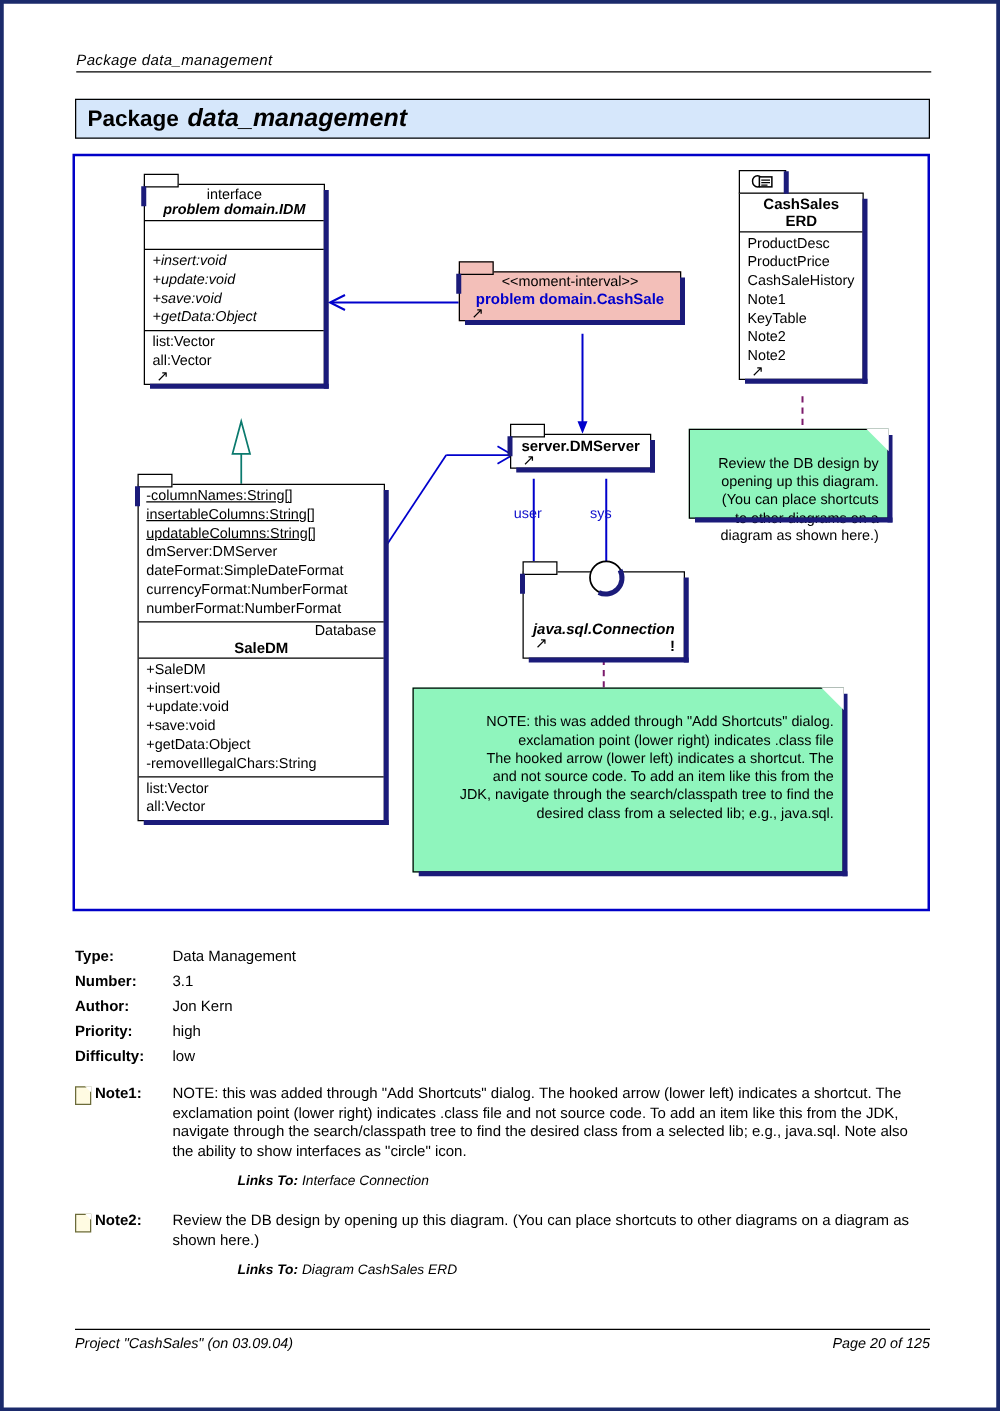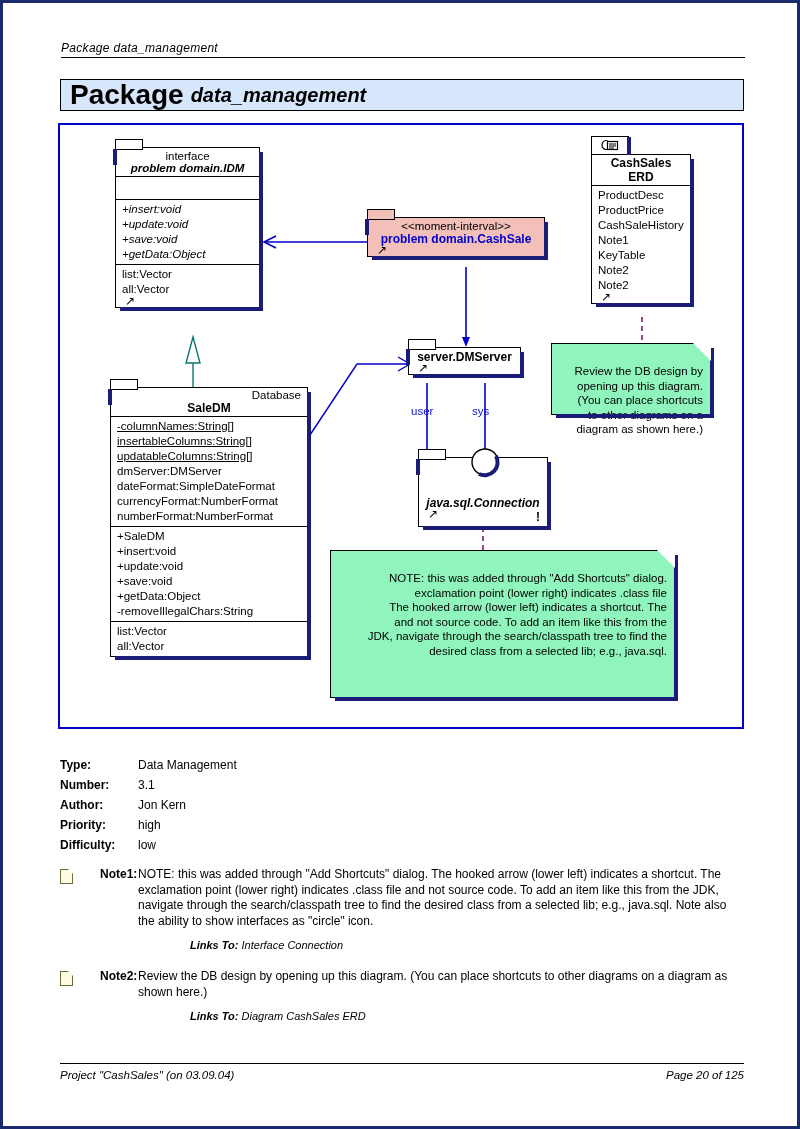--- a/index.html
+++ b/index.html
@@ -7,21 +7,21 @@
   #page{position:relative;width:800px;height:1129px;box-sizing:border-box;
         border:3px solid #1b2a6b;background:#ffffff;overflow:hidden;}
 
   
   .hdr-crumb{position:absolute;left:58px;top:38px;width:684px;
     font-style:italic;font-size:12px;color:#000;border-bottom:1.5px solid #000;
     padding-bottom:2px;letter-spacing:0.3px;}
   .title-bar{position:absolute;left:57px;top:76px;width:684px;height:32px;
     background:#d6e7fb;border:1px solid #000;box-sizing:border-box;
     display:flex;align-items:center;}
-  .title-bar .t1{font-size:28px;font-weight:bold;padding-left:9px;}
+  .title-bar .t1{font-size:18px;font-weight:bold;padding-left:9px;}
   .title-bar .t2{font-size:20px;font-weight:bold;font-style:italic;padding-left:7px;}
 
   
   #canvas{position:absolute;left:55px;top:120px;width:686px;height:606px;
     border:2px solid #0000c8;box-sizing:border-box;background:#fff;}
 
   
   .ubox{position:absolute;box-sizing:border-box;background:#fff;
         border:1.5px solid #000;font-size:11.5px;color:#000;}
   .ubox:after{content:"";position:absolute;left:4px;top:100%;width:100%;
@@ -61,21 +61,21 @@
   .meta .row{display:flex;line-height:20px;}
   .meta .k{width:78px;font-weight:bold;}
   .meta .v{}
 
   
   .nblock{position:absolute;font-size:12px;line-height:15.5px;}
   .nico{position:absolute;left:0;top:2px;width:11px;height:13px;
         background:#fffbe2;border:1.2px solid #6b6b3a;}
   .nico .fold{position:absolute;right:-1px;top:-1px;width:0;height:0;
         border-left:5px solid transparent;border-top:5px solid #fff;}
-  .nlabel{position:absolute;left:16px;top:0;font-weight:bold;font-size:12px;margin-left:24px;}
+  .nlabel{position:absolute;left:16px;top:0;font-weight:bold;font-size:12px;}
   .ntext{margin-left:78px;}
   .links{margin-left:78px;margin-top:9px;padding-left:52px;font-size:11px;font-style:italic;}
   .links b{font-style:italic;}
   .links .u{}
 
   
   .footrule{position:absolute;left:57px;top:1060px;width:684px;
      border-top:1.5px solid #000;}
   .foot{position:absolute;left:57px;top:1066px;width:684px;
      display:flex;justify-content:space-between;font-size:11.5px;font-style:italic;}
@@ -173,32 +173,32 @@
         <div class="mono-line">KeyTable</div>
         <div class="mono-line">Note2</div>
         <div class="mono-line">Note2</div>
         <div class="hook">↗</div>
       </div>
     </div>
 
     <div class="ubox" style="left:50px;top:262px;width:198px;">
       <div class="tab"></div>
       <div class="tab-stem" style="left:-3px;top:1px;"></div>
-      <div class="sec" style="padding:1px 6px;">
-        <div class="rt">Database</div>
-        <div class="ctr bld" style="font-size:12px;">SaleDM</div>
-      </div>
       <div class="sec">
         <div class="mono-line udl">-columnNames:String[]</div>
         <div class="mono-line udl">insertableColumns:String[]</div>
         <div class="mono-line udl">updatableColumns:String[]</div>
         <div class="mono-line">dmServer:DMServer</div>
         <div class="mono-line">dateFormat:SimpleDateFormat</div>
         <div class="mono-line">currencyFormat:NumberFormat</div>
         <div class="mono-line">numberFormat:NumberFormat</div>
+      </div>
+      <div class="sec" style="padding:1px 6px;">
+        <div class="rt">Database</div>
+        <div class="ctr bld" style="font-size:12px;">SaleDM</div>
       </div>
       <div class="sec">
         <div class="mono-line">+SaleDM</div>
         <div class="mono-line">+insert:void</div>
         <div class="mono-line">+update:void</div>
         <div class="mono-line">+save:void</div>
         <div class="mono-line">+getData:Object</div>
         <div class="mono-line">-removeIllegalChars:String</div>
       </div>
       <div class="sec last">

